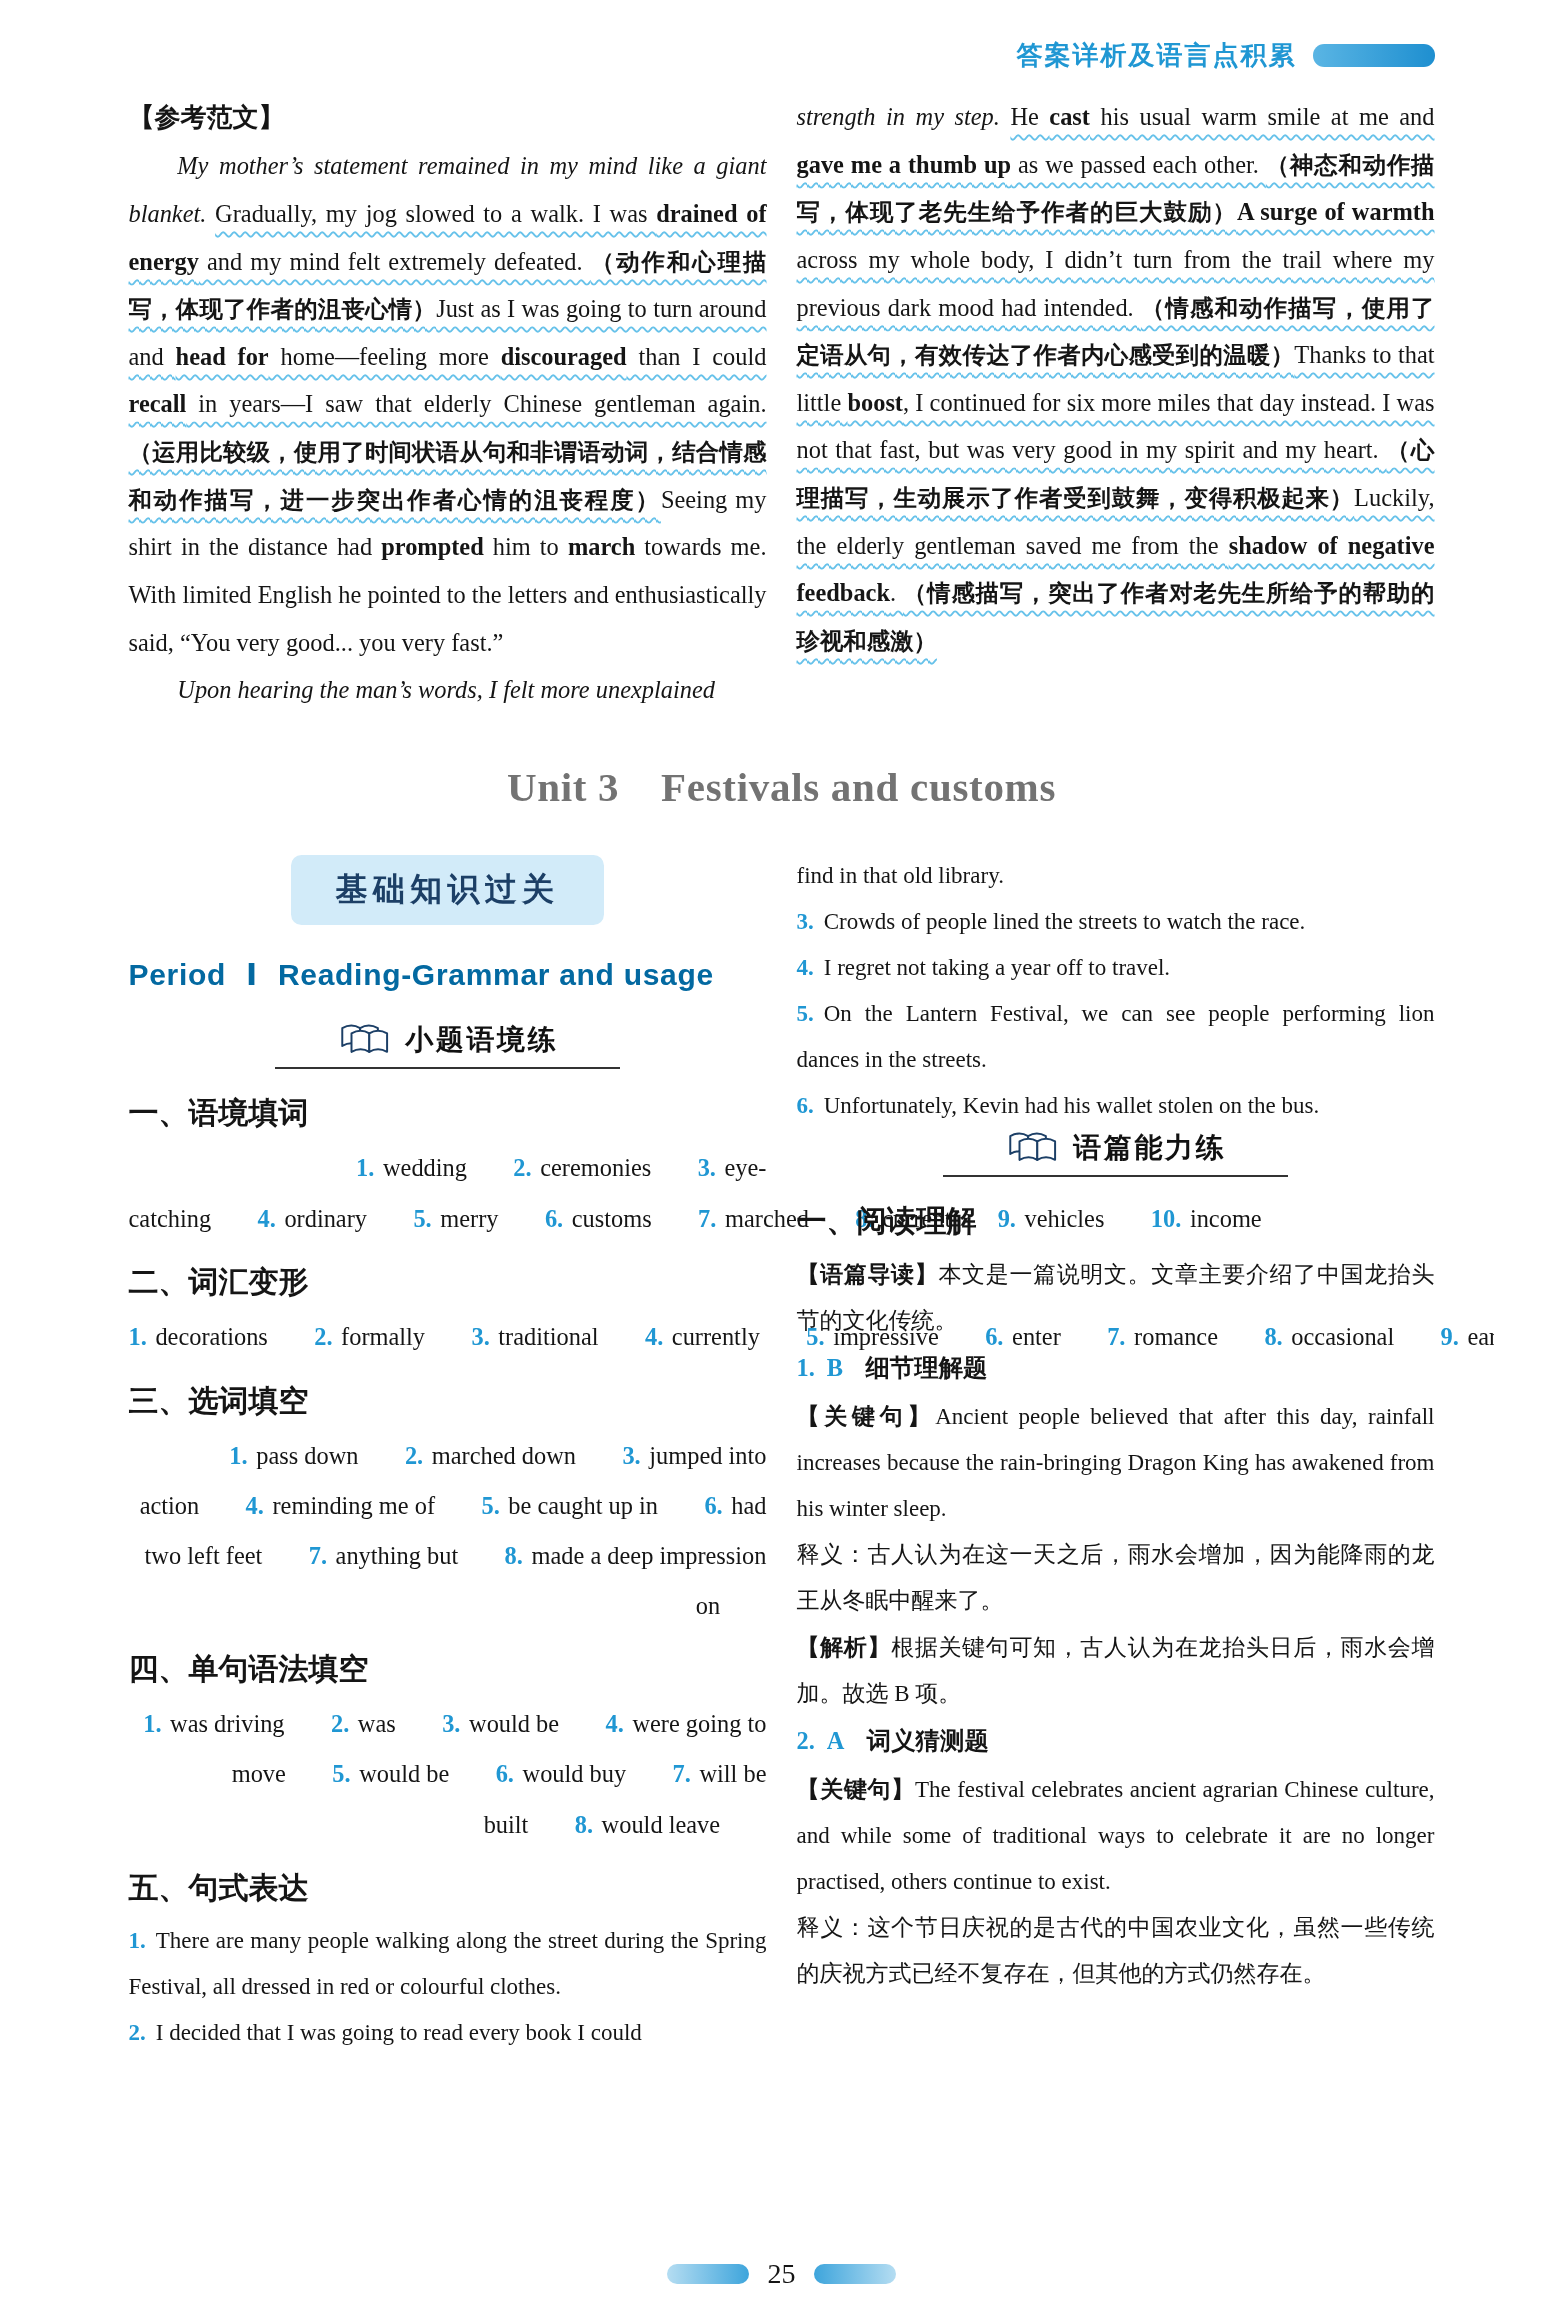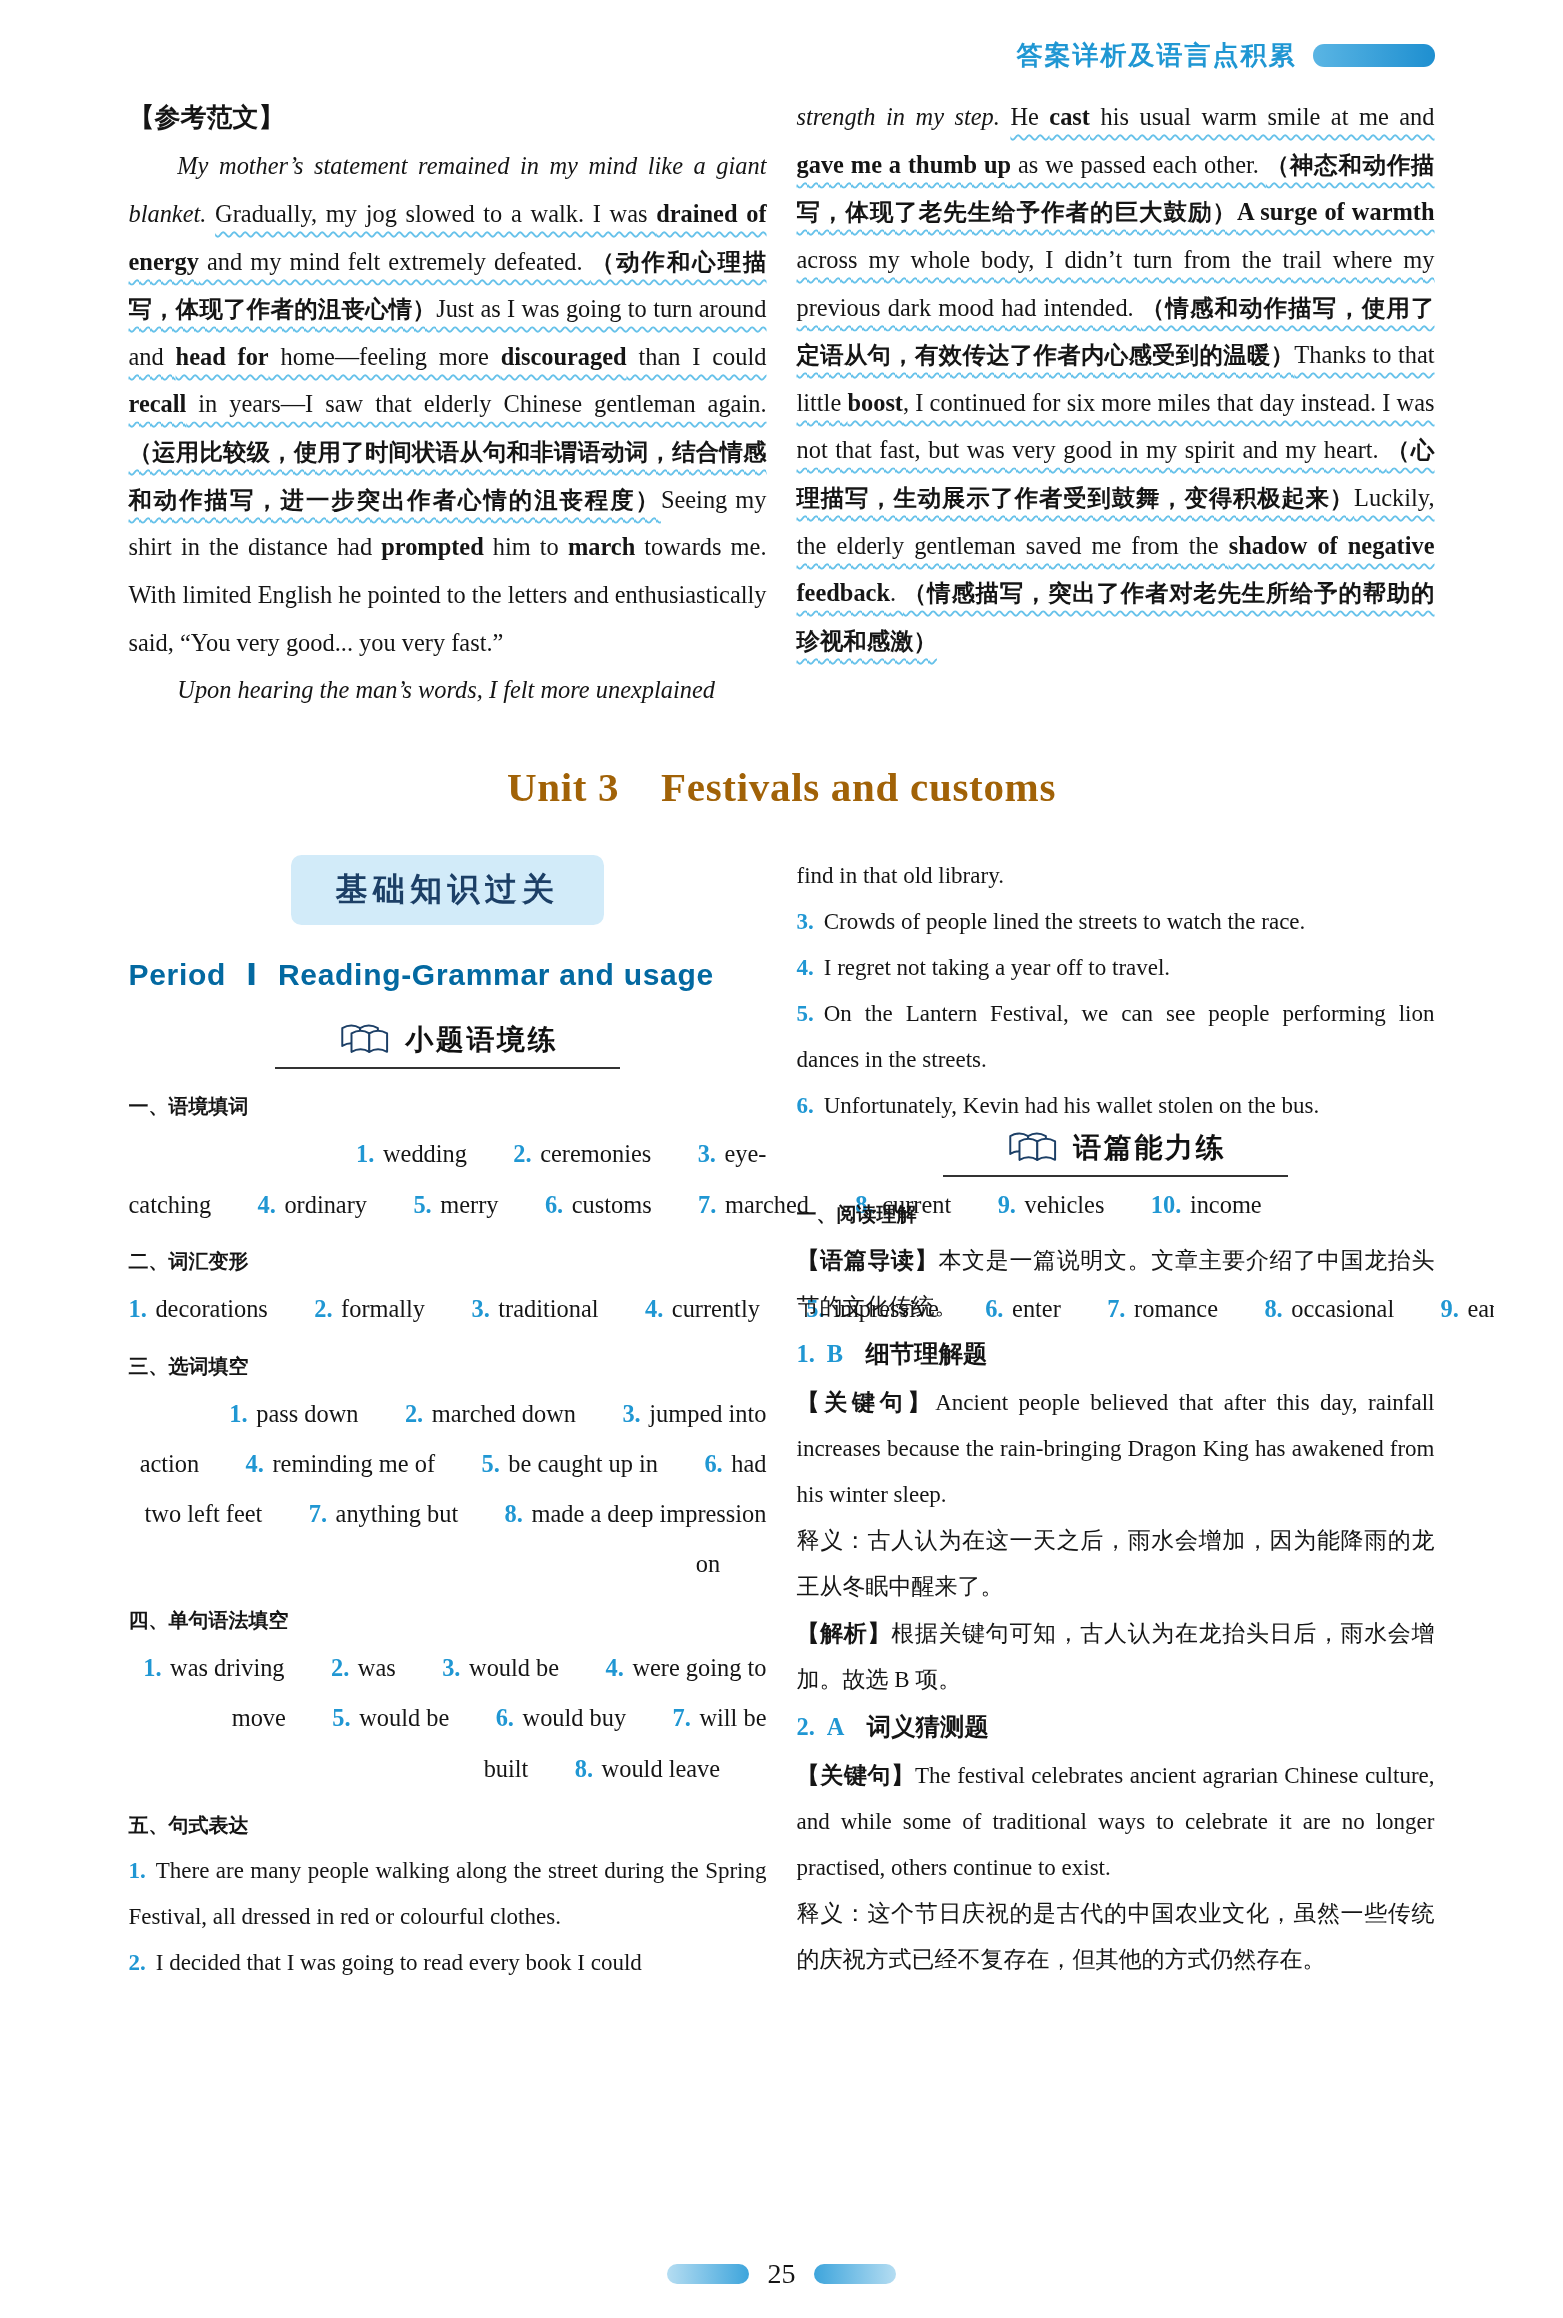--- a/index.html
+++ b/index.html
@@ -38,21 +38,21 @@
   .i { font-style: italic; }
   .wavy {
     text-decoration-line: underline; text-decoration-style: wavy;
     text-decoration-color: #67c2ea; text-decoration-thickness: 2px;
     text-underline-offset: 8.6px; text-decoration-skip-ink: none;
   }
   .cn { font-family: "Liberation Sans", "DejaVu Sans", sans-serif; font-weight: 600; font-size: 0.96em; }
 
   
   .unit-title {
-    text-align: center; color: #a16207; font-size: 41px; font-weight: bold;
+    text-align: center; color: #737373; font-size: 41px; font-weight: bold;
     margin: 46px 0 38px; font-family: "Liberation Serif", serif; letter-spacing: 0.7px;
   }
 
   
   .ex-cols { flex: 1 1 auto; }
   .badge-wrap { text-align: center; margin: 2.6px 0 32px; }
   .badge {
     display: inline-block; background: #d2ebf9; color: #1c3f66;
     font-family: "Liberation Sans", "DejaVu Sans", sans-serif; font-weight: bold;
     font-size: 32px; letter-spacing: 5.3px; padding: 13px 45px; border-radius: 10.5px;
@@ -66,21 +66,21 @@
   .drill {
     display: flex; align-items: center; justify-content: center; gap: 10.5px;
     width: 54%; margin: 0 auto 24px;
     border-bottom: 2px solid #333; padding-bottom: 8px;
   }
   .drill-label { font-family: "Liberation Sans", "DejaVu Sans", sans-serif;
     font-weight: bold; font-size: 28px; letter-spacing: 2.6px; color: #111; }
   .book-icon { width: 58px; height: 36px; flex: 0 0 auto; }
 
   .sec-title { font-family: "Liberation Sans", "DejaVu Sans", sans-serif;
-    font-weight: bold; font-size: 20px; margin: 18.4px 0 9.2px; }
+    font-weight: bold; font-size: 30px; margin: 18.4px 0 9.2px; }
   .items-inline { margin: 0; font-size: 24.4px; line-height: 2.05; text-align: right; }
   .item { margin-right: 1.9em; }
   .item .val { margin-left: 8.6px; }
   .num { color: #2097d3; font-weight: bold; }
   .item-block { margin: 0; font-size: 23px; line-height: 2.0; text-align: justify; }
   .item-block .num { margin-right: 10px; }
 
   .lead-label, .ans-title { font-family: "Liberation Sans", "DejaVu Sans", sans-serif; font-weight: bold; }
   .ans-line { font-size: 24.4px; line-height: 2.0; margin: 0; }
   .ans-line .num { margin-right: 12px; }

